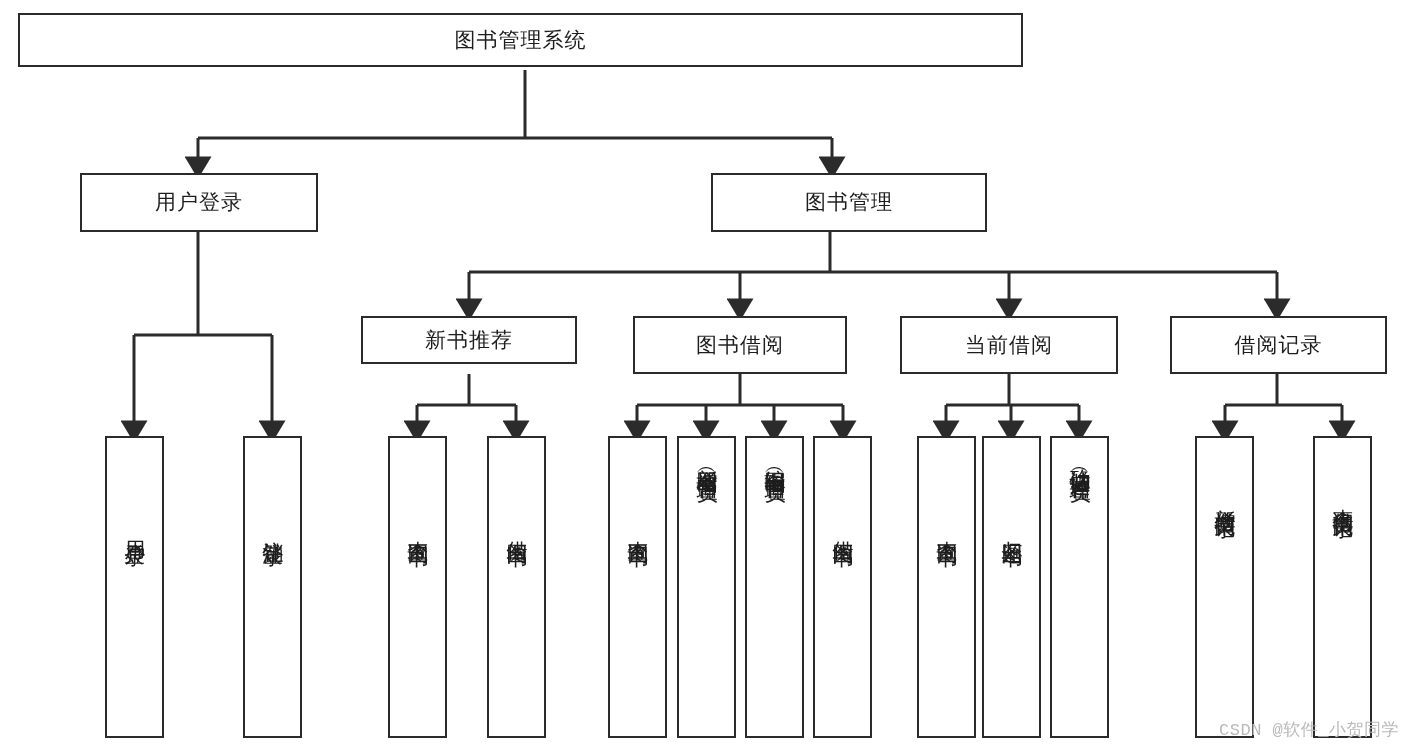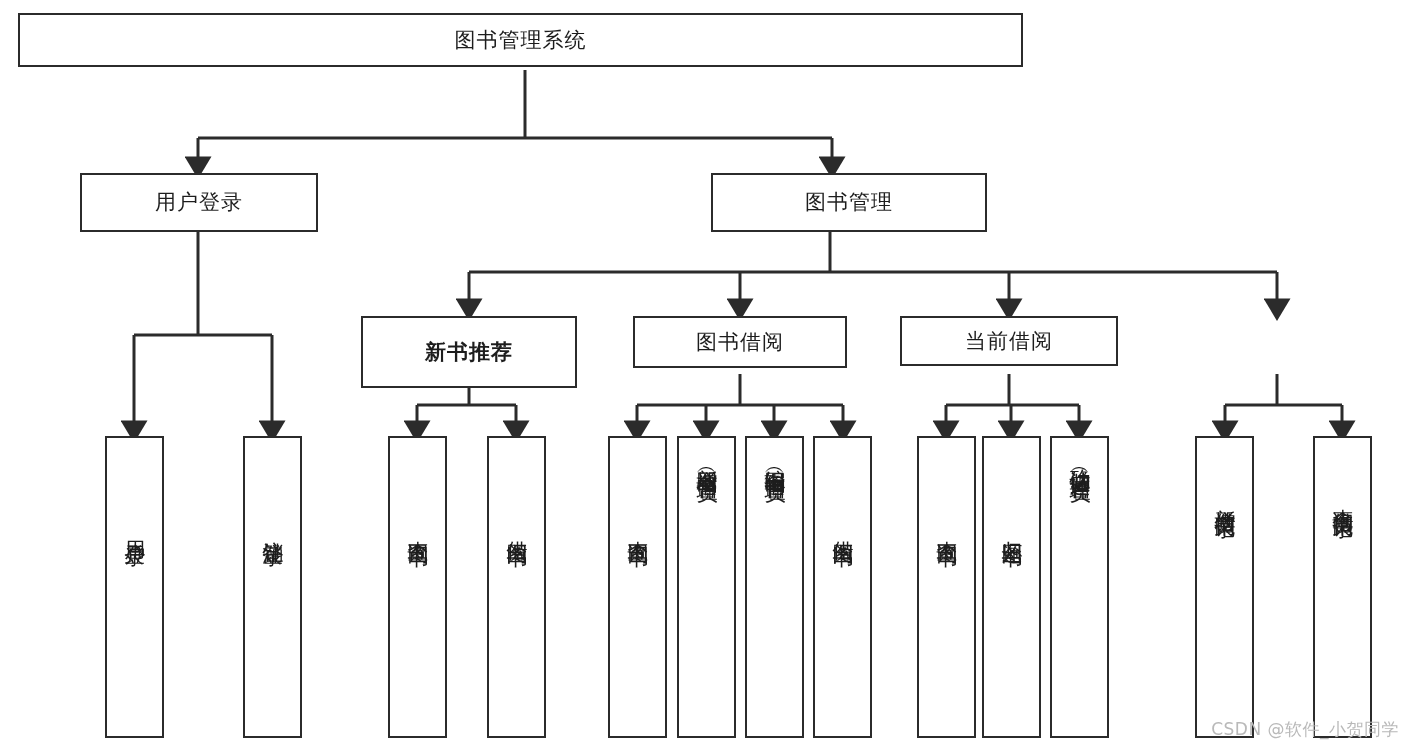--- a/index.html
+++ b/index.html
@@ -57,20 +57,21 @@
     margin-top:40px;
   }
   #watermark{
     position:absolute;
     right:6px;
     bottom:6px;
     font-size:17px;
     color:#b9b9b9;
     letter-spacing:0.5px;
     white-space:nowrap;
+    font-family:Liberation Mono, monospace;
   }
 </style>
 </head>
 <body>
 
 <div id="canvas">
 
   <svg id="wires" viewBox="0 0 1405 747">
     <defs>
       <marker id="arrow" markerWidth="9" markerHeight="9" refX="3.2" refY="4.5" orient="auto" markerUnits="strokeWidth">
@@ -125,28 +126,31 @@
     <span class="label">图书管理系统</span>
   </div>
 
   <div class="node" style="left:80px;top:173px;width:238px;height:59px;">
     <span class="label">用户登录</span>
   </div>
   <div class="node" style="left:711px;top:173px;width:276px;height:59px;">
     <span class="label">图书管理</span>
   </div>
 
-  <div class="node" style="left:361px;top:316px;width:216px;height:72px;font-weight:bold;">
+  <div class="node" style="left:361px;top:316px;width:216px;height:48px;">
     <span class="label">新书推荐</span>
   </div>
-  <div class="node" style="left:633px;top:316px;width:214px;height:52px;font-family:Liberation Serif, serif;">
+  <div class="node" style="left:633px;top:316px;width:214px;height:58px;font-family:Liberation Serif, serif;">
     <span class="label">图书借阅</span>
   </div>
-  <div class="node" style="left:900px;top:316px;width:218px;height:50px;">
+  <div class="node" style="left:900px;top:316px;width:218px;height:58px;">
     <span class="label">当前借阅</span>
+  </div>
+  <div class="node" style="left:1170px;top:316px;width:217px;height:58px;">
+    <span class="label">借阅记录</span>
   </div>
 
   <div class="node vertical mid" style="left:105px;top:436px;width:59px;height:302px;">
     <span class="label">用户登录</span>
   </div>
   <div class="node vertical mid" style="left:243px;top:436px;width:59px;height:302px;">
     <span class="label">注销登录</span>
   </div>
 
   <div class="node vertical mid" style="left:388px;top:436px;width:59px;height:302px;">

